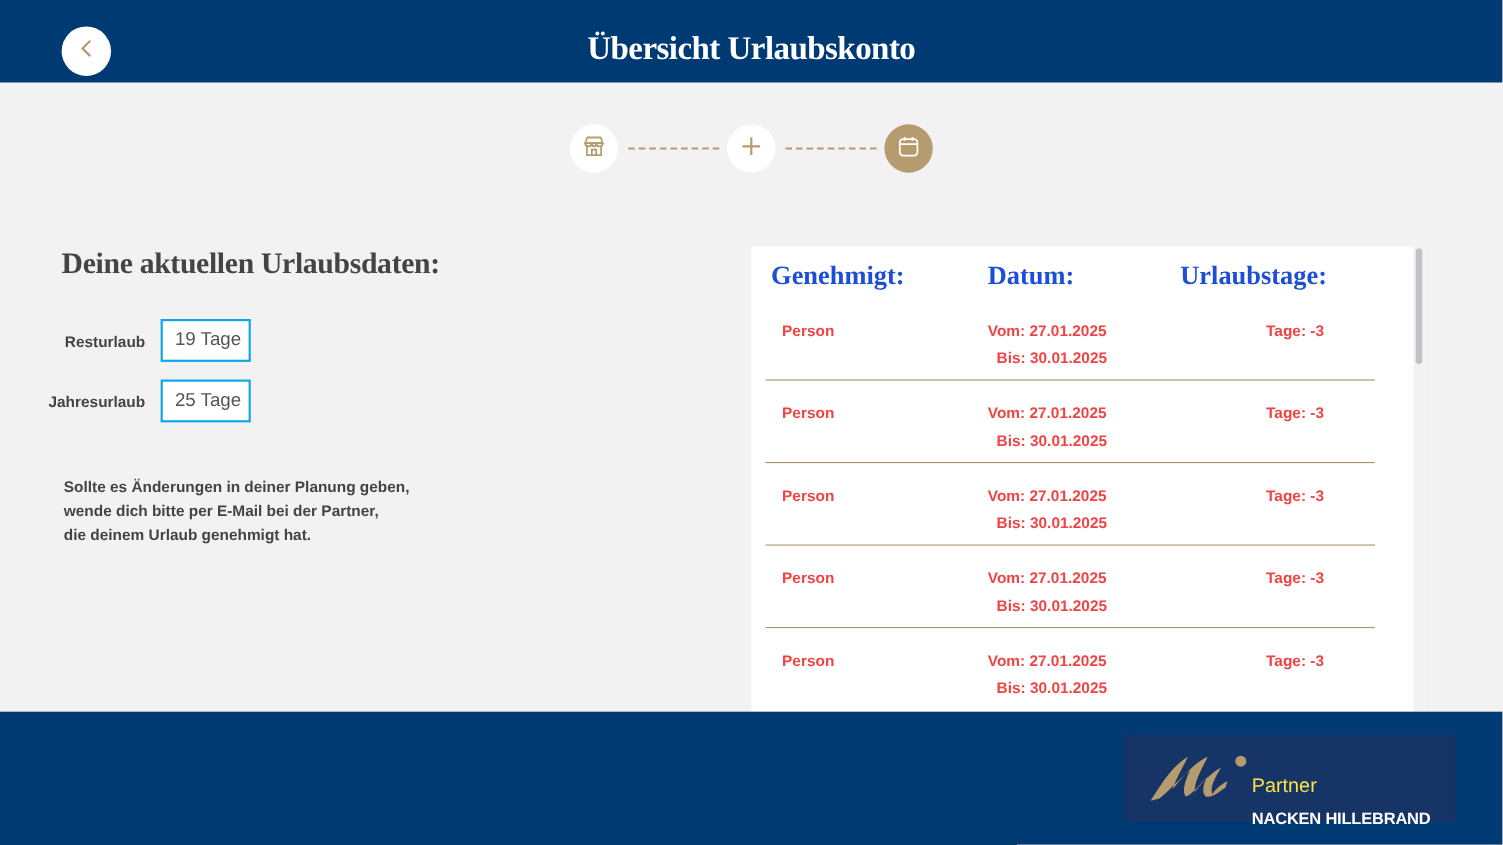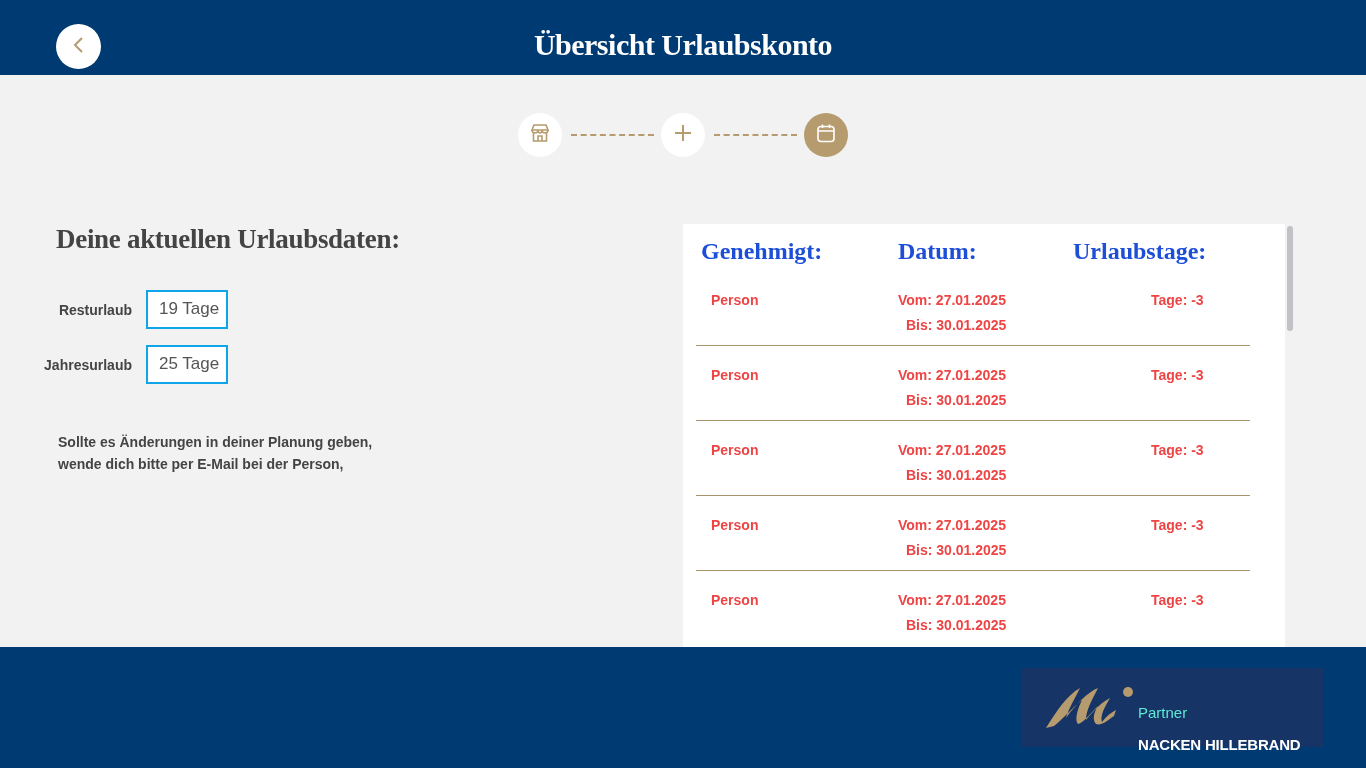--- a/index.html
+++ b/index.html
@@ -25,21 +25,21 @@
     .scrollbar-track { position: absolute; right: 0; top: 0; width: 10px; height: 423px; background: #f2f2f2; }
     .scrollbar-thumb { position: absolute; right: 2px; top: 2px; width: 6px; height: 105px; border-radius: 3px; background: #c1c1c6; cursor: pointer; }
     .th { position: absolute; top: 14px; font-family: "Liberation Serif", serif; font-weight: bold; font-size: 24px; color: #1d4ed8; }
     .row { position: absolute; left: 13px; width: 554px; height: 75px; }
     .row.sep { border-bottom: 1px solid #a8946a; }
     .cell { position: absolute; font-size: 14px; font-weight: bold; color: #ef4444; text-align: center; }
 
     .footer { position: absolute; left: 0; top: 647px; width: 1366px; height: 121px; background: #003a72; }
     .logo-box { position: absolute; left: 1022px; top: 21px; width: 301px; height: 79px; background: #173466; }
     .logo-name { position: absolute; left: 116px; top: 20px; color: #fff; font-weight: bold; font-size: 15px; letter-spacing: -0.2px; margin-top: 48px; }
-    .logo-sub { position: absolute; left: 116px; top: 36px; color: #5eead4; font-size: 15px; }
+    .logo-sub { position: absolute; left: 116px; top: 36px; color: #fde047; font-size: 18px; }
   </style>
 </head>
 <body>
 
 <div class="header">
   <div class="back-btn">
     <span>
       <svg width="14" height="20" viewBox="0 0 14 20">
           <path d="M10 3 L3 10 L10 17" fill="none" stroke="#b59b6e" stroke-width="2"></path>
         </svg>
@@ -84,21 +84,22 @@
   <div class="field-label">Resturlaub</div>
   <div class="field-box">19 Tage</div>
 </div>
 <div class="field-row" style="top:345px">
   <div class="field-label">Jahresurlaub</div>
   <div class="field-box">25 Tage</div>
 </div>
 
 <div class="info-text">
   <div>Sollte es Änderungen in deiner Planung geben,</div>
-  <div>wende dich bitte per E-Mail bei der Person,</div>
+  <div>wende dich bitte per E-Mail bei der Partner,</div>
+  <div>die deinem Urlaub genehmigt hat.</div>
 </div>
 
 <div class="table-panel">
   <div class="th" style="left:18px">Genehmigt:</div>
   <div class="th" style="left:215px">Datum:</div>
   <div class="th" style="left:390px">Urlaubstage:</div>
 
   <div class="row sep" style="top:47px">
     <div class="cell" style="left:15px; top:21px">Person</div>
     <div class="cell" style="left:202px; top:21px">Vom: 27.01.2025</div>

